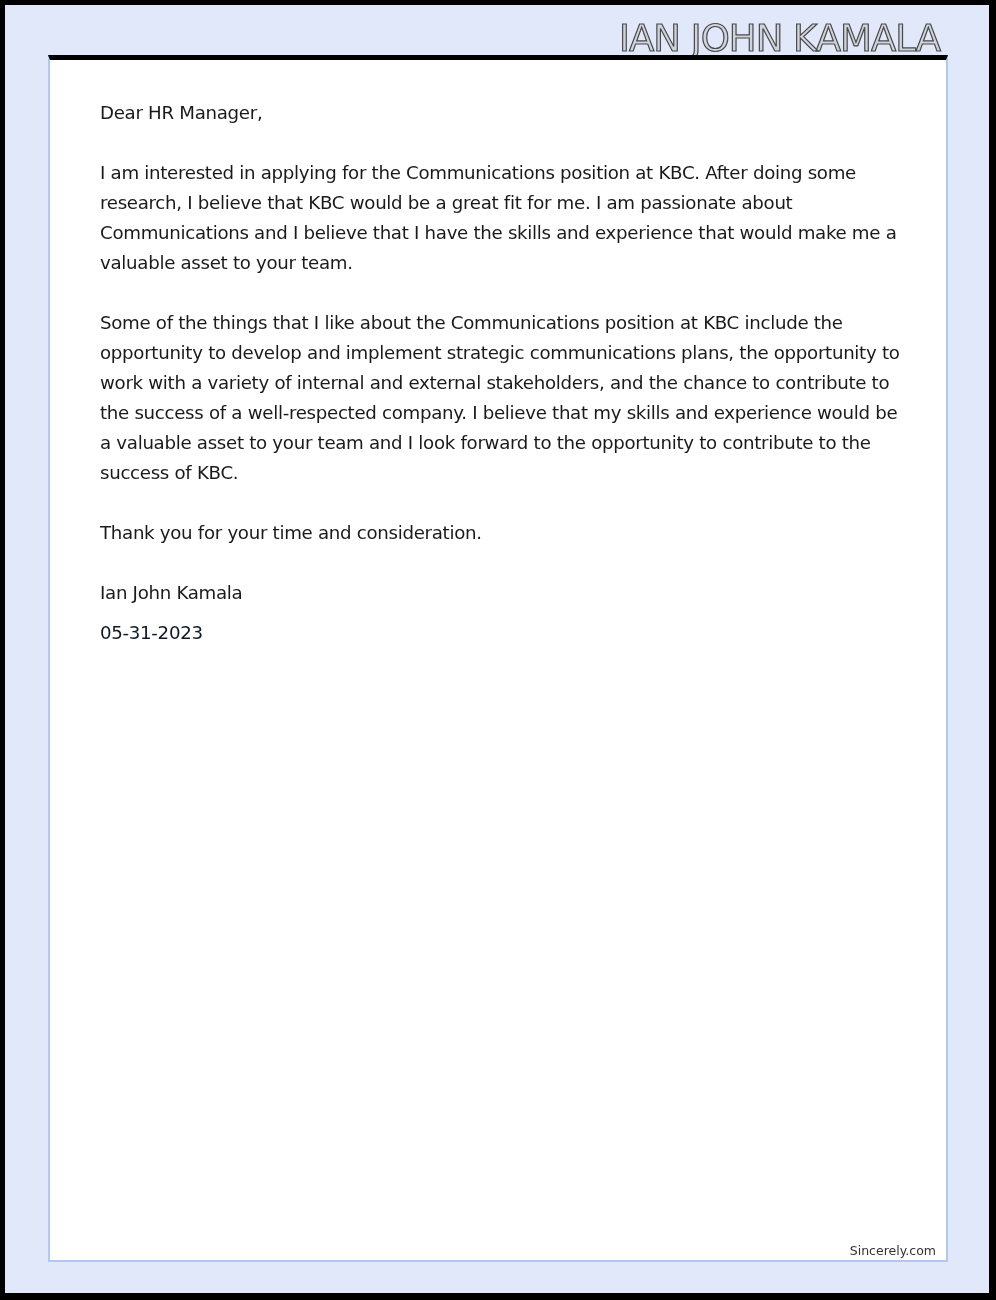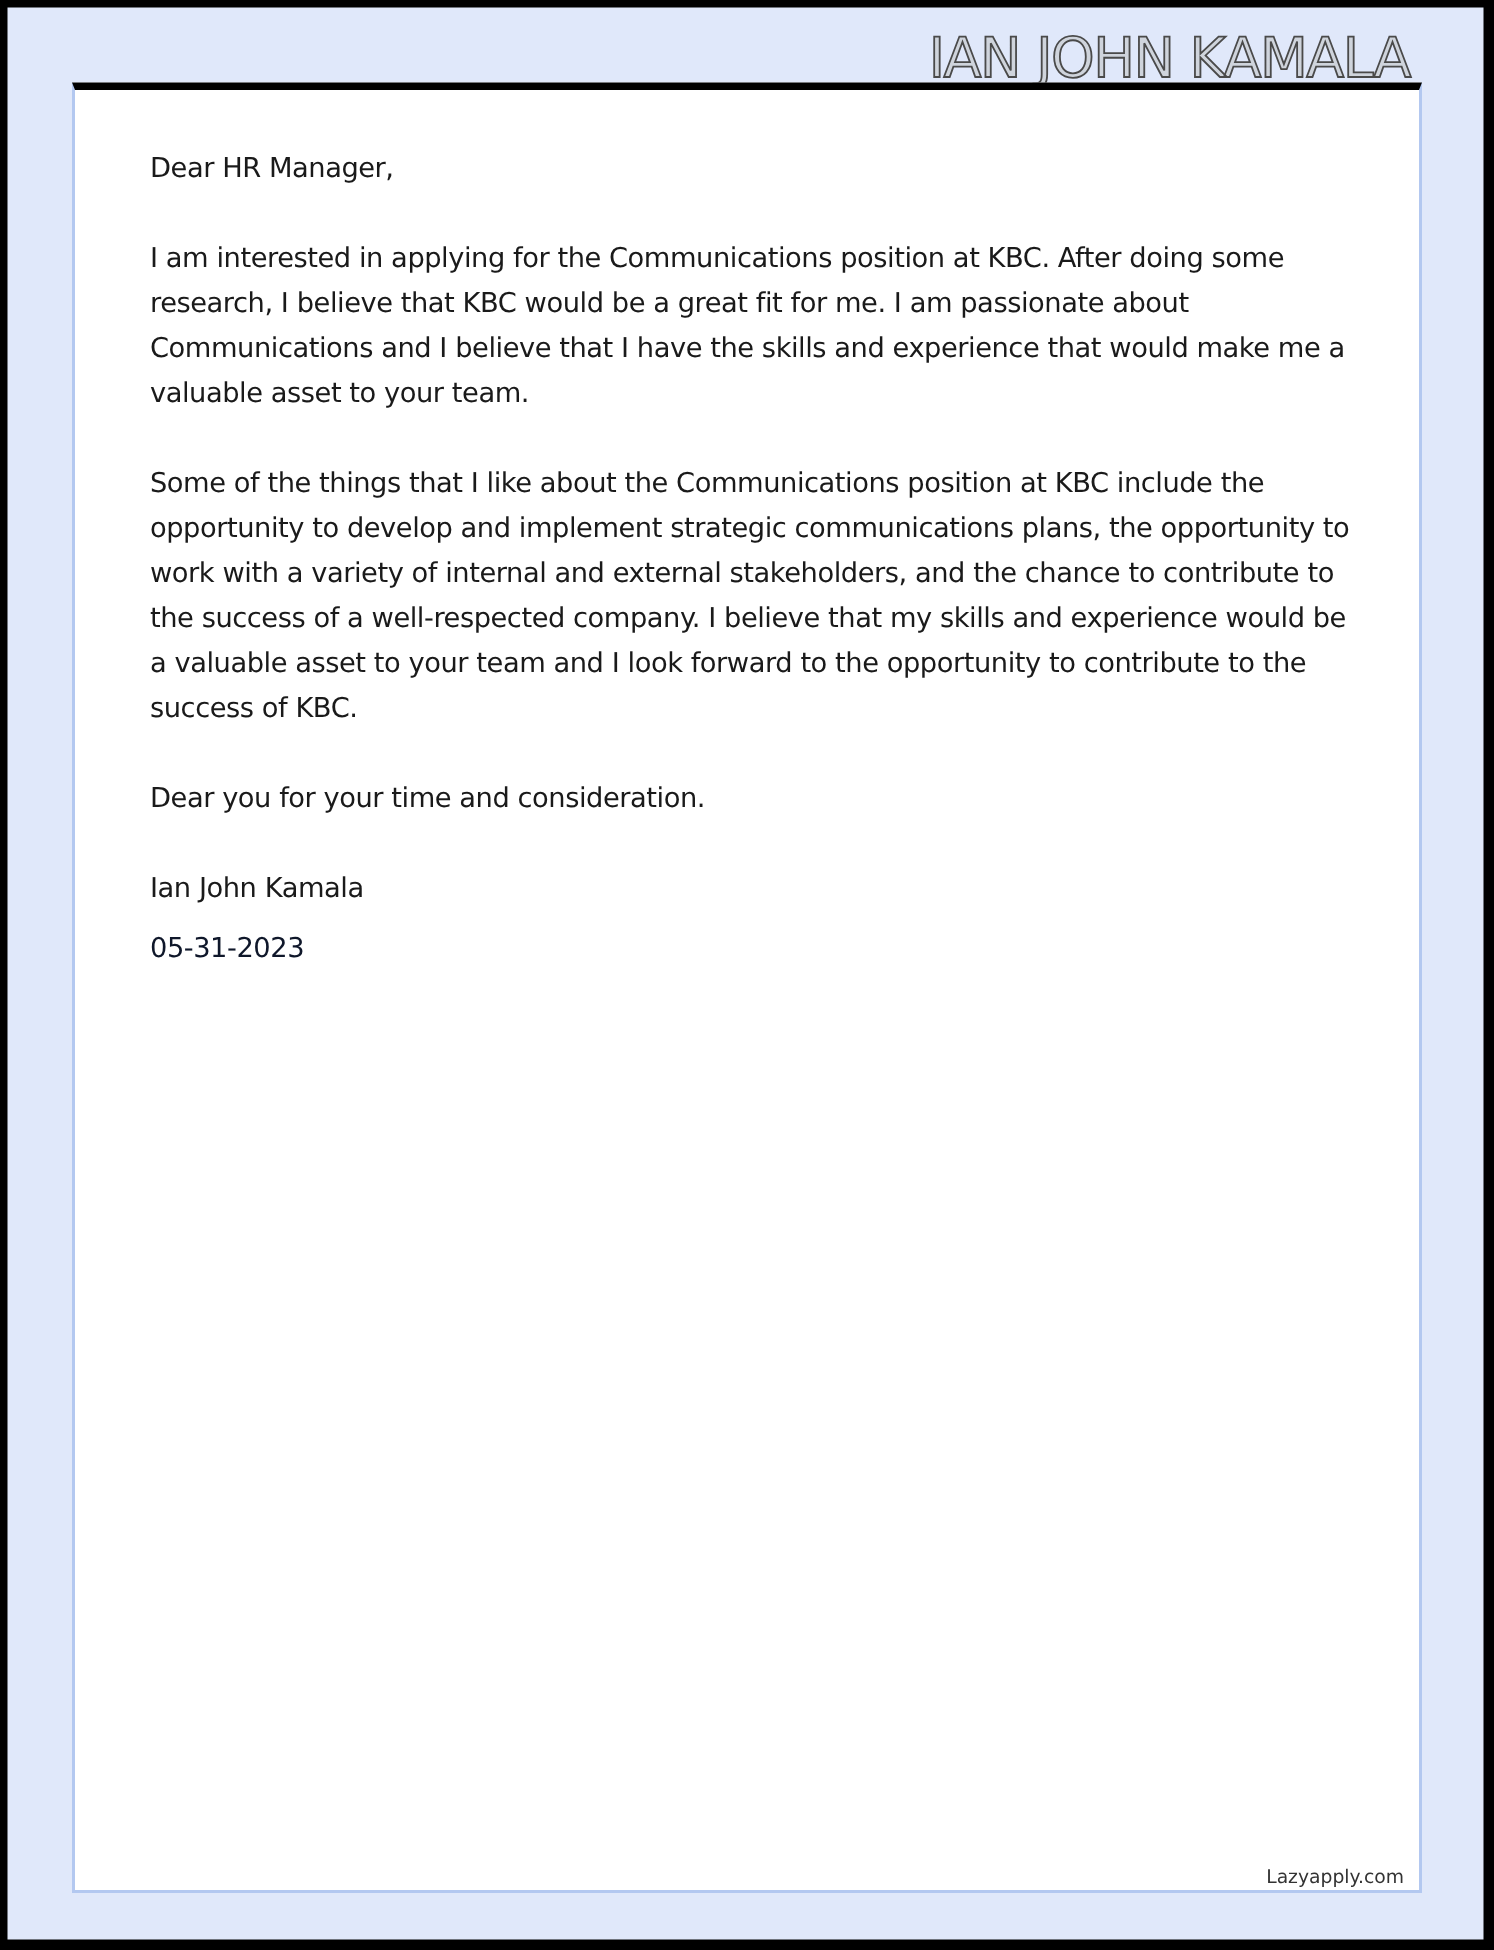--- a/index.html
+++ b/index.html
@@ -67,19 +67,19 @@
 <body>
 
 <div class="frame">
   <div class="header-name">IAN JOHN KAMALA</div>
 
   <div class="page">
     <div class="letter">
       <p>Dear HR Manager,</p>
       <p>I am interested in applying for the Communications position at KBC. After doing some research, I believe that KBC would be a great fit for me. I am passionate about Communications and I believe that I have the skills and experience that would make me a valuable asset to your team.</p>
       <p>Some of the things that I like about the Communications position at KBC include the opportunity to develop and implement strategic communications plans, the opportunity to work with a variety of internal and external stakeholders, and the chance to contribute to the success of a well-respected company. I believe that my skills and experience would be a valuable asset to your team and I look forward to the opportunity to contribute to the success of KBC.</p>
-      <p>Dear you for your time and consideration.</p>
+      <p>Thank you for your time and consideration.</p>
       <p class="signature-name">Ian John Kamala</p>
       <p class="date">05-31-2023</p>
     </div>
-    <div class="footer-brand">Lazyapply.com</div>
+    <div class="footer-brand">Sincerely.com</div>
   </div>
 </div>
 
 </body></html>

